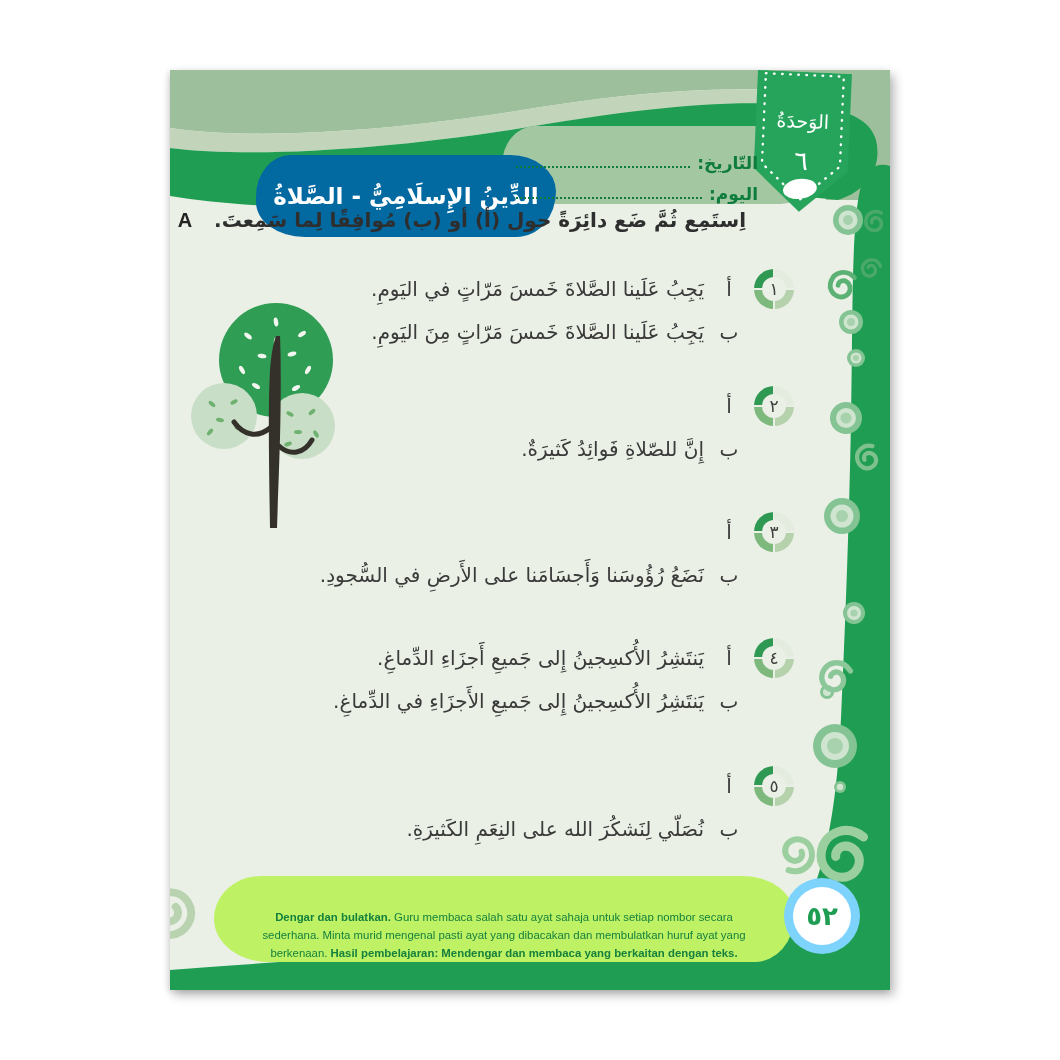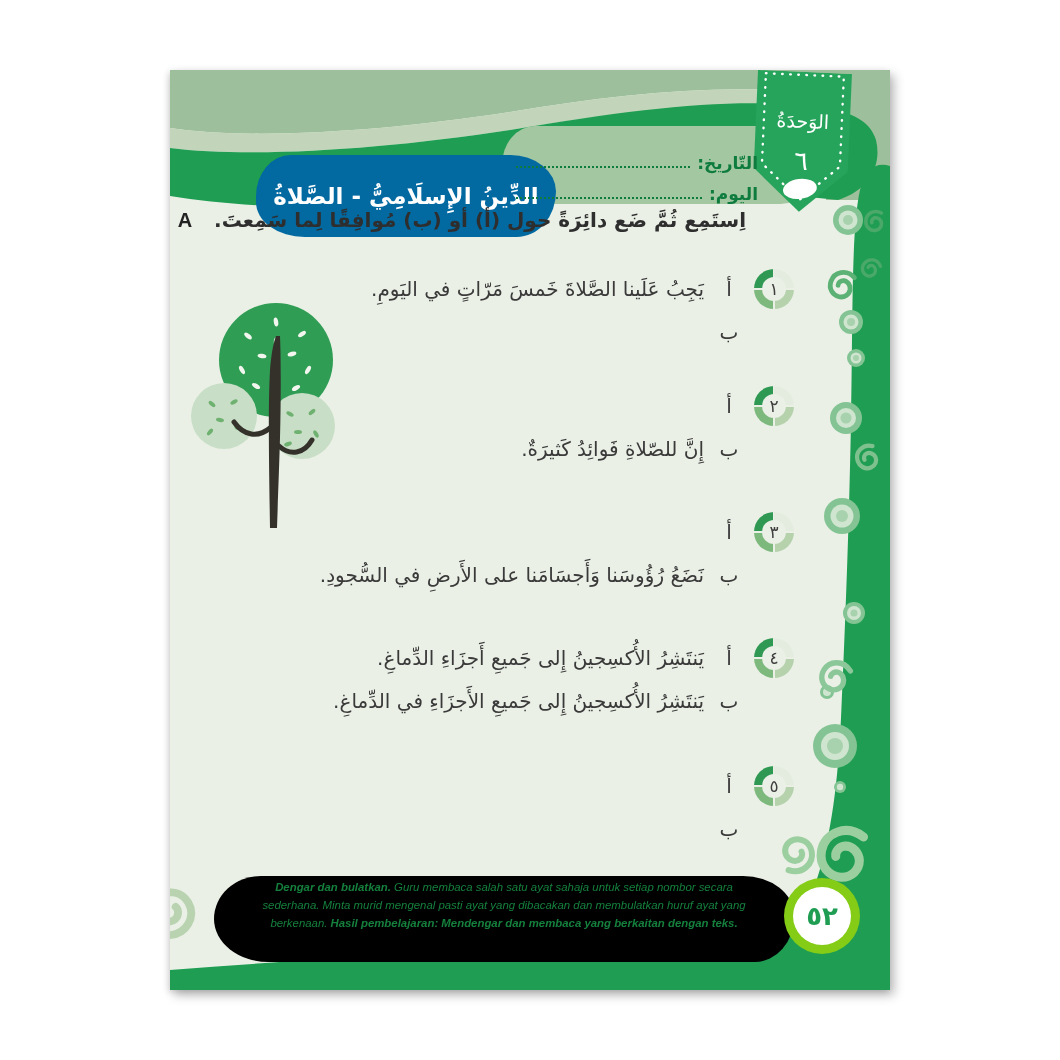--- a/index.html
+++ b/index.html
@@ -46,27 +46,27 @@
       #eaf0e6 177deg 183deg,#7db87c 183deg 267deg,#eaf0e6 267deg 273deg,#2f9852 273deg 357deg,
       #eaf0e6 357deg 360deg);}
   .donut::after{content:"";position:absolute;inset:8px;border-radius:50%;background:#eaf0e6;}
   .donut .num{position:absolute;inset:0;z-index:1;display:flex;align-items:center;
     justify-content:center;font-size:17px;color:#3f3f3f;}
   .spacer{flex:0 0 40px;}
   .opt-letter{flex:0 0 26px;text-align:center;font-size:20px;color:#3a3a3a;}
   .opt-text{font-size:20px;color:#3a3a3a;white-space:nowrap;}
 
   
-  .footer-blob{position:absolute;left:44px;top:806px;width:580px;height:86px;background:#000000;
+  .footer-blob{position:absolute;left:44px;top:806px;width:580px;height:86px;background:#bef264;
     border-radius:48px 52px 40px 56px / 44px 40px 46px 44px;z-index:3;display:flex;
-    align-items:flex-start;font-style:italic;}
+    align-items:flex-end;}
   .footer-text{width:100%;padding:2px 38px 0;text-align:center;
     font-family:"Liberation Sans",sans-serif;font-size:11.4px;line-height:1.58;color:#15803d;}
   .pagenum-ring{position:absolute;left:614px;top:808px;width:76px;height:76px;border-radius:50%;
-    background:#84cc16;z-index:4;}
+    background:#7dd3fc;z-index:4;}
   .pagenum-circle{position:absolute;inset:9px;background:#fff;border-radius:50%;display:flex;
     align-items:center;justify-content:center;}
   .pagenum-circle span{color:#1f9e53;font-size:26px;font-weight:bold;direction:rtl;}
 </style>
 </head>
 <body>
 
 <div class="sheet">
 
   <svg class="deco" viewBox="0 0 720 920">
@@ -210,20 +210,21 @@
     <div class="opt-row">
       <div class="donut">
           <span class="num">١</span>
         </div>
       <div class="opt-letter">أ</div>
       <div class="opt-text">يَجِبُ عَلَينا الصَّلاةَ خَمسَ مَرّاتٍ في اليَومِ.</div>
     </div>
     <div class="opt-row">
       <div class="spacer"></div>
       <div class="opt-letter">ب</div>
+      <div class="opt-text">يَجِبُ عَلَينا الصَّلاةَ خَمسَ مَرّاتٍ مِنَ اليَومِ.</div>
     </div>
   </div>
 
   <div class="item" style="top:314px">
     <div class="opt-row">
       <div class="donut">
           <span class="num">٢</span>
         </div>
       <div class="opt-letter">أ</div>
     </div>
@@ -266,20 +267,21 @@
   <div class="item" style="top:694px">
     <div class="opt-row">
       <div class="donut">
           <span class="num">٥</span>
         </div>
       <div class="opt-letter">أ</div>
     </div>
     <div class="opt-row">
       <div class="spacer"></div>
       <div class="opt-letter">ب</div>
+      <div class="opt-text">نُصَلّي لِنَشكُرَ الله على النِعَمِ الكَثيرَةِ.</div>
     </div>
   </div>
 
   <div class="footer-blob">
     <div class="footer-text">
       <b>Dengar dan bulatkan.</b><span> Guru membaca salah satu ayat sahaja untuk setiap nombor secara sederhana. Minta murid mengenal pasti ayat yang dibacakan dan membulatkan huruf ayat yang berkenaan. </span><b>Hasil pembelajaran: Mendengar dan membaca yang berkaitan dengan teks.</b>
     </div>
   </div>
 
   <div class="pagenum-ring">

